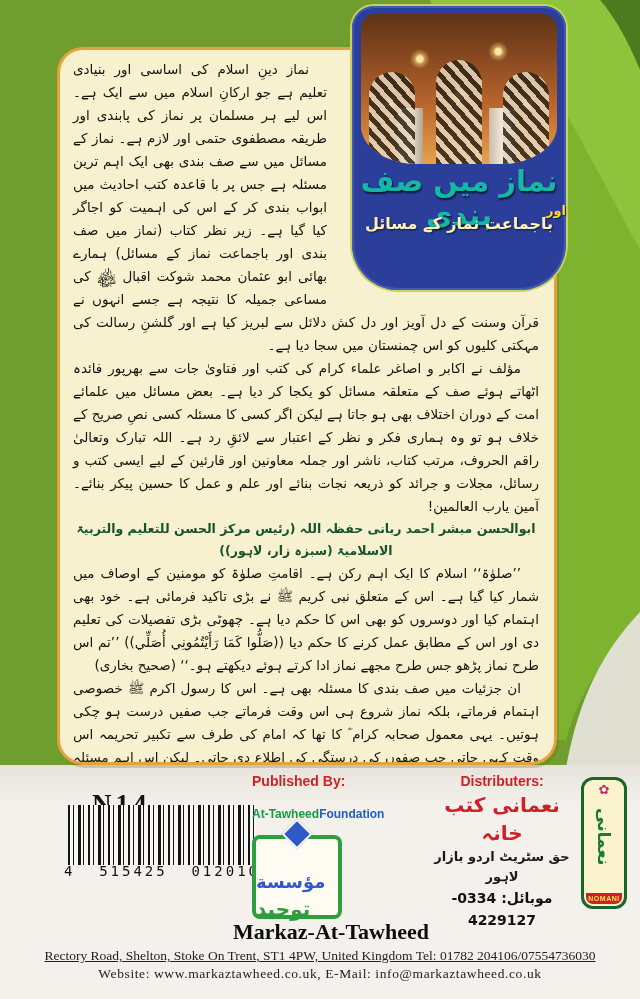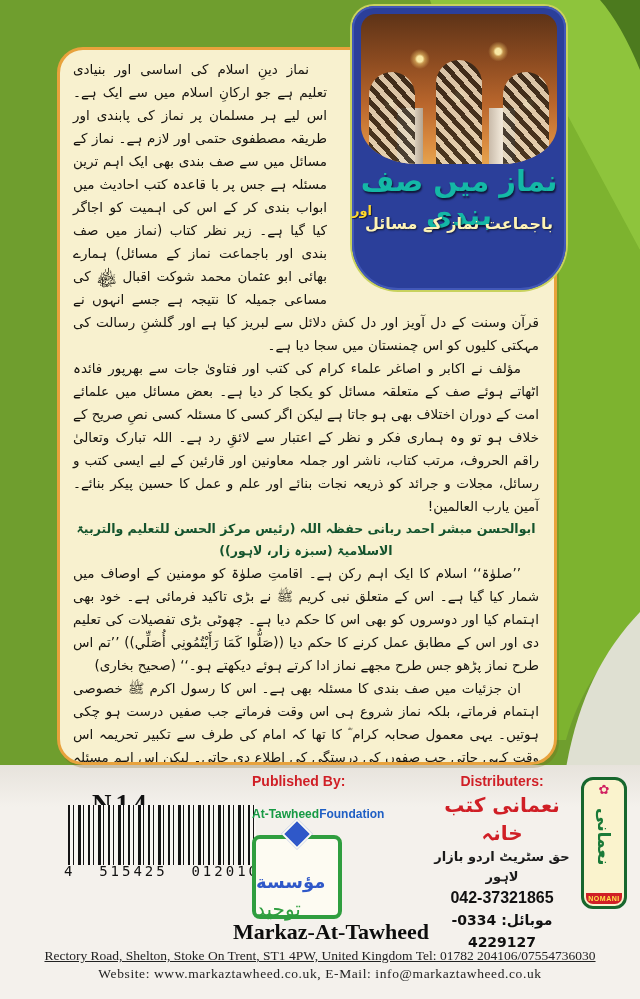--- a/index.html
+++ b/index.html
@@ -64,21 +64,21 @@
     background:linear-gradient(90deg,#cdbfae,#f2e9da 50%,#b7a globalization);
   }
   .pillar{background:linear-gradient(90deg,#c9bbaa,#f1e8d9 50%,#b4a490);}
   .pillar.p1{left:36px;} .pillar.p2{left:128px;}
   .banner-t1{
     position:absolute;top:158px;left:0;width:100%;text-align:center;
     font-size:29px;font-weight:bold;color:#14b8a6;
     text-shadow:1px 2px 2px rgba(0,0,0,.65);
   }
   .banner-t2{
-    position:absolute;top:197px;left:0;width:100%;text-align:left;
+    position:absolute;top:197px;left:0;width:100%;text-align:right;
     font-size:13px;font-weight:bold;color:#ffd92e;
     text-shadow:1px 1px 1px rgba(0,0,0,.6);
   }
   .banner-t3{
     position:absolute;top:208px;left:0;width:100%;text-align:center;
     font-size:16px;font-weight:bold;color:#fdf3b6;
     text-shadow:1px 1px 2px rgba(0,0,0,.6);
   }
 
   
@@ -114,21 +114,21 @@
     display:inline-block;margin-top:14px;width:82px;height:76px;
     border:4px solid #2f9e3f;border-radius:8px;position:relative;
     background:#fdfbf2;
   }
   .tawheed-logo .diamond{
     position:absolute;top:-16px;left:50%;width:18px;height:18px;
     transform:translateX(-50%) rotate(45deg);
     background:#2f58c9;border:2px solid #fdfbf2;
   }
   .tawheed-logo .l1{margin-top:30px;font-size:18px;font-weight:bold;color:#2f58c9;line-height:26px;}
-  .tawheed-logo .l2{font-size:20px;font-weight:normal;color:#2f9e3f;line-height:28px;}
+  .tawheed-logo .l2{font-size:20px;font-weight:bold;color:#2f9e3f;line-height:28px;}
   .distrib-block{position:absolute;left:428px;top:8px;width:148px;text-align:center;}
   .dist-name{color:#d01f26;font-weight:bold;font-size:20px;line-height:28px;margin-top:2px;}
   .dist-addr{font-size:13px;line-height:20px;color:#1a1a1a;font-weight:bold;}
   .dist-phone{font-size:16px;font-weight:bold;color:#111;line-height:22px;font-family:"Liberation Sans",sans-serif;}
   .dist-mobile{font-size:14px;font-weight:bold;color:#111;line-height:22px;}
   .nomani{
     position:absolute;left:581px;top:12px;width:46px;height:132px;
     box-sizing:border-box;
     background:#faf3cd;border:3px solid #17672d;border-radius:12px;
     text-align:center;
@@ -189,21 +189,20 @@
       <div class="diamond"></div>
       <div class="l1">مؤسسة</div>
       <div class="l2">توحيد</div>
     </div>
   </div>
 
   <div class="distrib-block">
     <div class="red-label">Distributers:</div>
     <div class="dist-name urdu">نعمانی کتب خانہ</div>
     <div class="dist-addr urdu">حق سٹریٹ اردو بازار لاہور</div>
-    <div class="dist-phone">042-37321865</div>
     <div class="dist-mobile urdu">موبائل: 0334-4229127</div>
   </div>
 
   <div class="nomani">
     <div class="flower">✿</div>
     <div class="script urdu">نعمانی</div>
     <div class="strip">NOMANI</div>
   </div>
 
   <div class="footer-title">Markaz-At-Tawheed</div>

